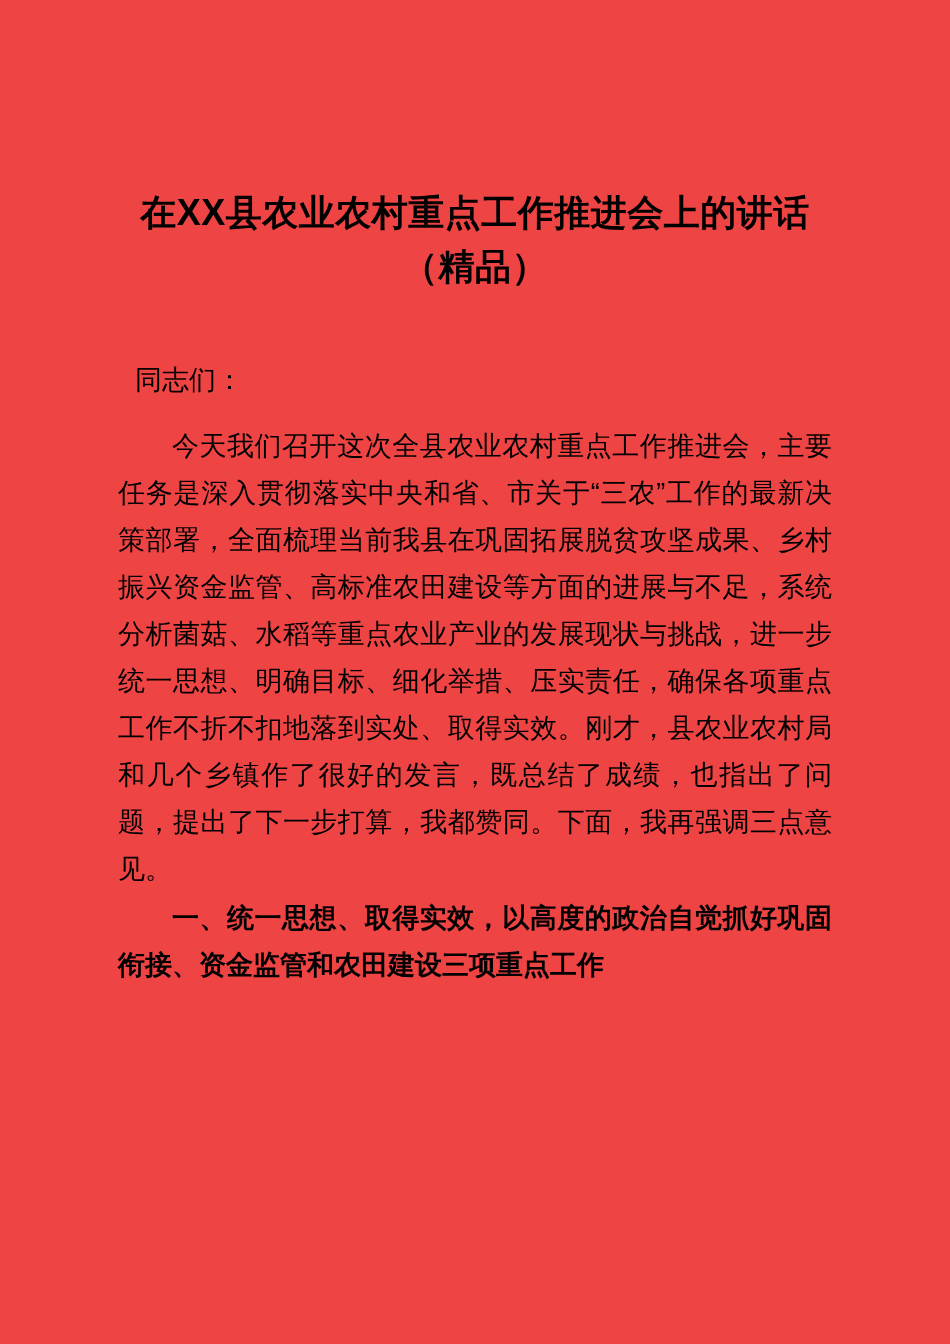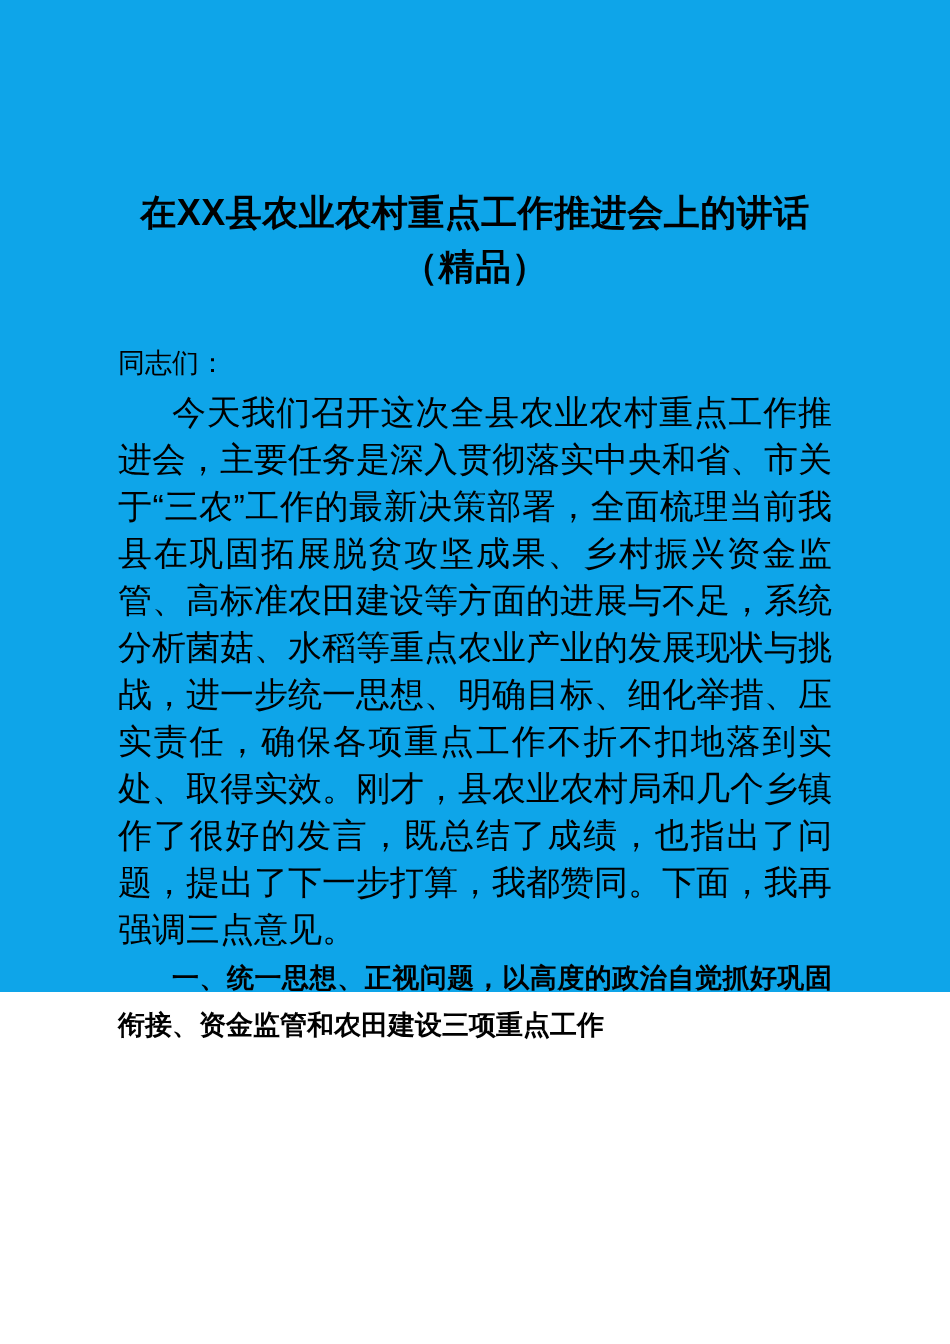--- a/index.html
+++ b/index.html
@@ -11,22 +11,22 @@
     width: 950px;
     height: 1344px;
     font-family: "Liberation Sans", "DejaVu Sans", sans-serif;
     color: #000000;
     overflow: hidden;
   }
 
   #page {
     position: relative;
     width: 950px;
-    height: 992px;
-    background: #0ea5e9;
+    height: 1344px;
+    background: #ef4444;
     box-sizing: border-box;
   }
 
   .doc-body {
     position: absolute;
     left: 118px;
     top: 0;
     width: 714px;
   }
 
@@ -38,34 +38,34 @@
     font-weight: bold;
     font-size: 36px;
     line-height: 54px;
     text-align: center;
     letter-spacing: 0.5px;
     color: #000;
   }
 
   
   .salutation {
-    margin: 0;
+    margin: 17px;
     padding-top: 46px;
     font-size: 27px;
     line-height: 47px;
     text-align: justify;
     text-align-last: left;
     color: #000;
   }
 
   
   .para {
     margin: 0;
     padding-top: 2px;
-    font-size: 34px;
+    font-size: 27px;
     line-height: 47px;
     text-indent: 54px;
     text-align: justify;
     text-align-last: left;
     color: #000;
     word-break: break-all;
   }
 
   
   .section-heading {
@@ -87,17 +87,17 @@
 
 <div id="page">
   <div class="doc-body">
 
     <h1 class="doc-title">在XX县农业农村重点工作推进会上的讲话（精品）</h1>
 
     <p class="salutation">同志们：</p>
 
     <p class="para">今天我们召开这次全县农业农村重点工作推进会，主要任务是深入贯彻落实中央和省、市关于“三农”工作的最新决策部署，全面梳理当前我县在巩固拓展脱贫攻坚成果、乡村振兴资金监管、高标准农田建设等方面的进展与不足，系统分析菌菇、水稻等重点农业产业的发展现状与挑战，进一步统一思想、明确目标、细化举措、压实责任，确保各项重点工作不折不扣地落到实处、取得实效。刚才，县农业农村局和几个乡镇作了很好的发言，既总结了成绩，也指出了问题，提出了下一步打算，我都赞同。下面，我再强调三点意见。</p>
 
-    <p class="section-heading">一、统一思想、正视问题，以高度的政治自觉抓好巩固衔接、资金监管和农田建设三项重点工作</p>
+    <p class="section-heading">一、统一思想、取得实效，以高度的政治自觉抓好巩固衔接、资金监管和农田建设三项重点工作</p>
 
 
   </div>
 </div>
 
 </body></html>

